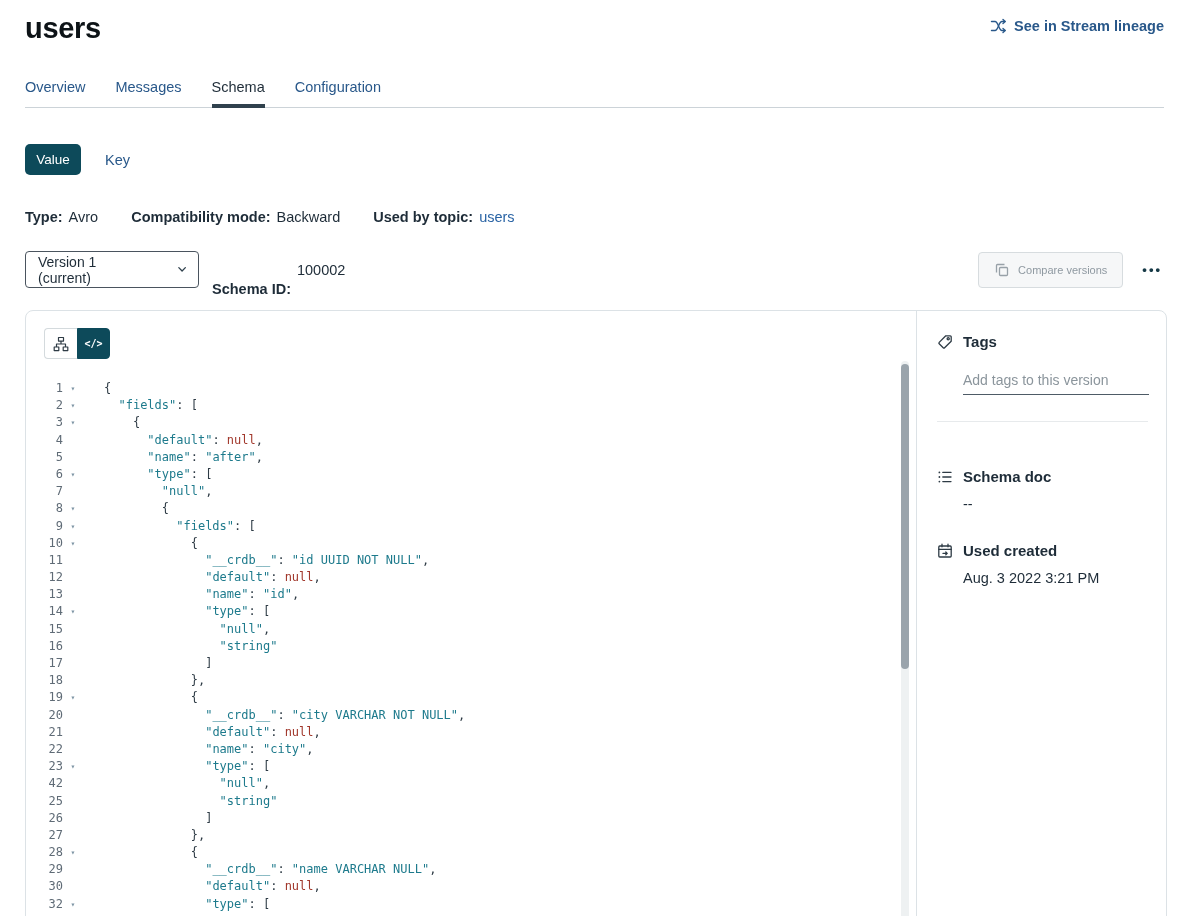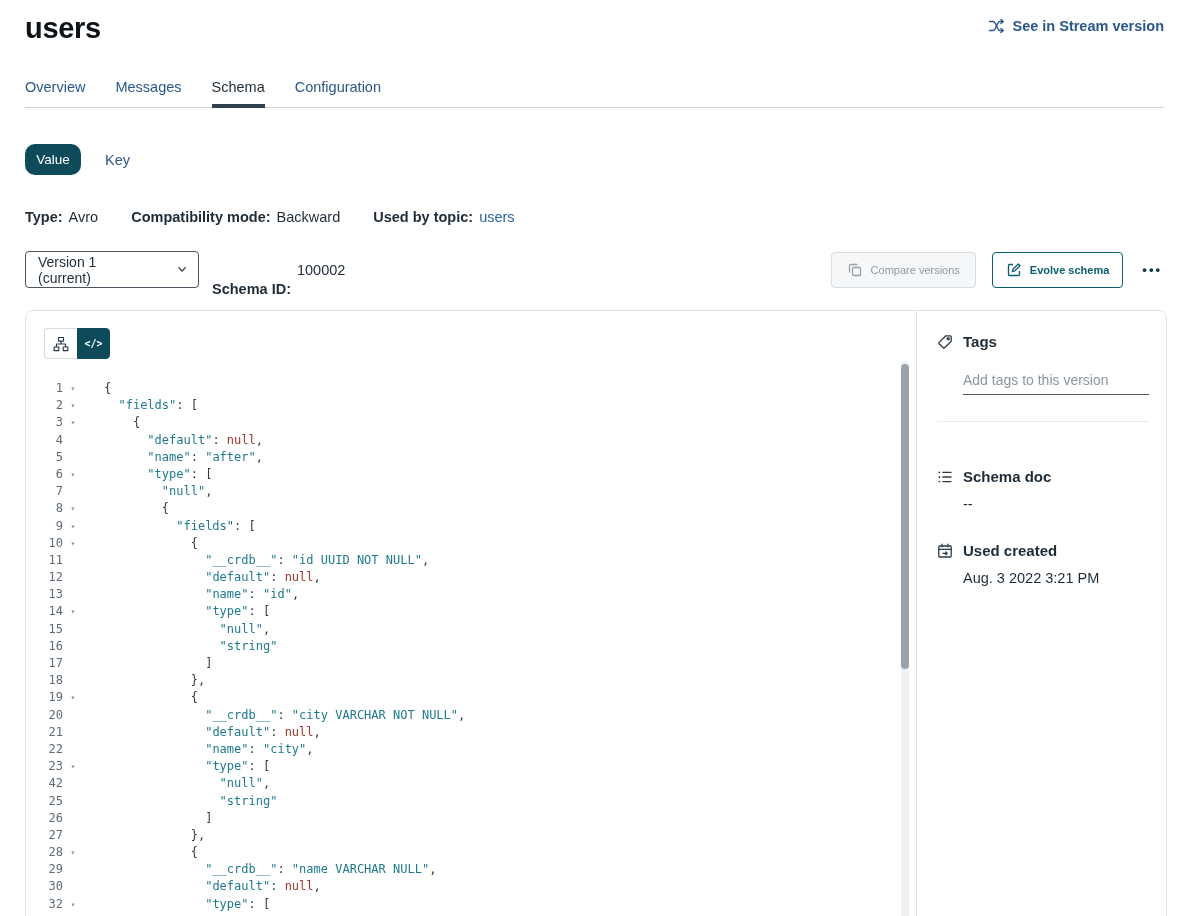--- a/index.html
+++ b/index.html
@@ -18,21 +18,21 @@
   .lineage-link svg { stroke:#29588a; }
 
   
   .tabs { display:flex; gap:30px; margin:34px 25px 0 25px; border-bottom:1px solid #ccd3d8; }
   .tab { font-size:14.5px; color:#29588a; padding-bottom:12px; position:relative; cursor:pointer; }
   .tab.active { color:#1e2c38; }
   .tab.active::after { content:""; position:absolute; left:0; right:0; bottom:-1px; height:4px; background:#30414d; }
 
   
   .vk-row { display:flex; align-items:center; gap:24px; margin:36px 25px 0 25px; }
-  .value-btn { background:#0d4a5a; color:#ffffff; font-size:13.5px; padding:8px 10px; border-radius:10px; border:none; min-width:56px; cursor:pointer; font-family:inherit; }
+  .value-btn { background:#0d4a5a; color:#ffffff; font-size:13.5px; padding:8px 10px; border-radius:5px; border:none; min-width:56px; cursor:pointer; font-family:inherit; }
   .key-link { color:#29588a; font-size:14.5px; cursor:pointer; }
 
   
   .meta-row { display:flex; align-items:center; gap:33px; margin:34px 25px 0 25px; font-size:14.5px; }
   .meta-group { display:flex; gap:6px; }
   .meta-label { font-weight:700; }
   .meta-link { color:#2a64a5; cursor:pointer; }
 
   
   .controls-row { display:flex; align-items:center; margin:17px 25px 0 25px; }
@@ -90,21 +90,21 @@
 
   <div class="topbar">
     <h1 class="page-title">users</h1>
     <a class="lineage-link">
       <svg width="17" height="16" viewBox="0 0 17 16" fill="none" stroke-width="1.4" stroke-linecap="round" stroke-linejoin="round">
         <path d="M1.5 3.5 H5 C8.5 3.5 8.5 12.5 12 12.5 H15"></path>
         <path d="M1.5 12.5 H5 C8.5 12.5 8.5 3.5 12 3.5 H15"></path>
         <path d="M13 1.5 L15.2 3.5 L13 5.5"></path>
         <path d="M13 10.5 L15.2 12.5 L13 14.5"></path>
       </svg>
-      <span>See in Stream version</span>
+      <span>See in Stream lineage</span>
     </a>
   </div>
 
   <nav class="tabs">
     <div class="tab">Overview</div>
     <div class="tab">Messages</div>
     <div class="tab active">Schema</div>
     <div class="tab">Configuration</div>
   </nav>
 
@@ -140,27 +140,20 @@
       <span>100002</span>
     </div>
     <div class="controls-spacer"></div>
     <button class="btn btn-compare">
       <svg width="16" height="16" viewBox="0 0 16 16" fill="none" stroke-width="1.3" stroke-linejoin="round">
         <rect x="5.5" y="5.5" width="8" height="8" rx="1"></rect>
         <path d="M2.5 10.5 V3.5 a1 1 0 0 1 1-1 H10.5"></path>
       </svg>
       <span>Compare versions</span>
     </button>
-    <button class="btn btn-evolve">
-      <svg width="16" height="16" viewBox="0 0 16 16" fill="none" stroke-width="1.3" stroke-linejoin="round">
-        <path d="M13.5 9 V12.5 a1 1 0 0 1 -1 1 H3.5 a1 1 0 0 1 -1-1 V3.5 a1 1 0 0 1 1-1 H7"></path>
-        <path d="M6.3 9.7 L7 7.3 L12.3 2 L14 3.7 L8.7 9 L6.3 9.7 Z"></path>
-      </svg>
-      <span>Evolve schema</span>
-    </button>
     <button class="more-btn">•••</button>
   </div>
 
   <div class="main-panel">
 
     <div class="editor">
       <div class="view-toggle">
         <button class="vt-btn">
           <svg width="16" height="16" viewBox="0 0 16 16" fill="none" stroke-width="1.2" stroke-linejoin="round">
             <rect x="5.5" y="1.5" width="5" height="3.6"></rect>

